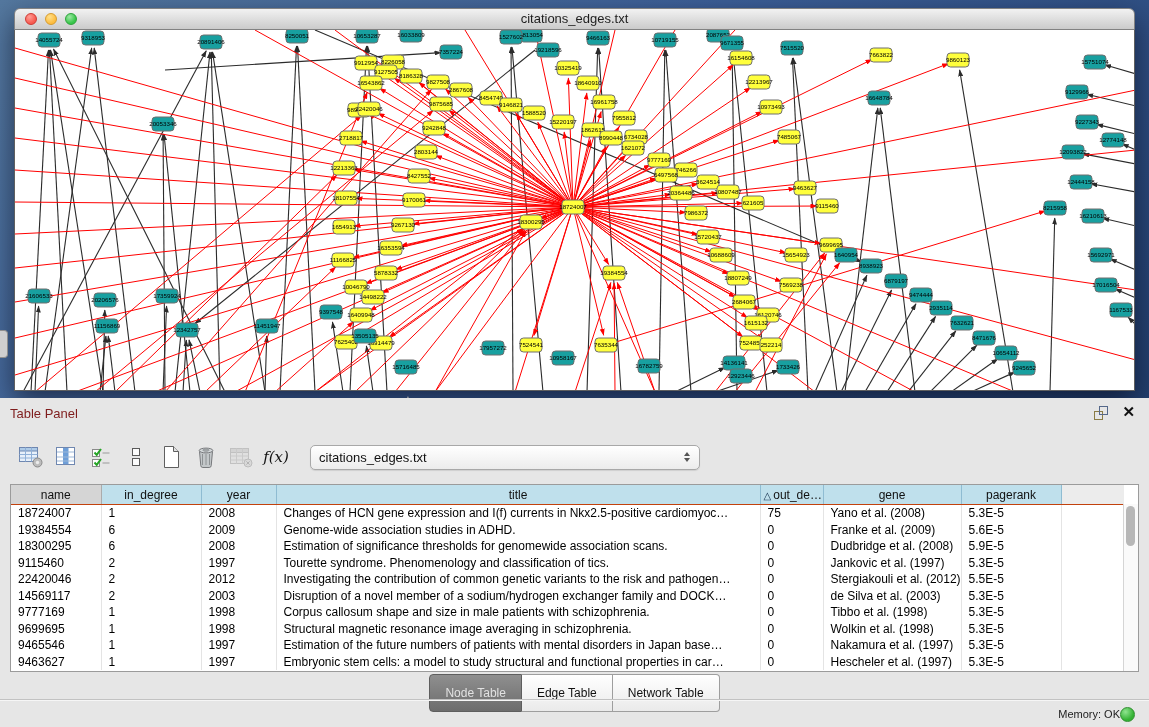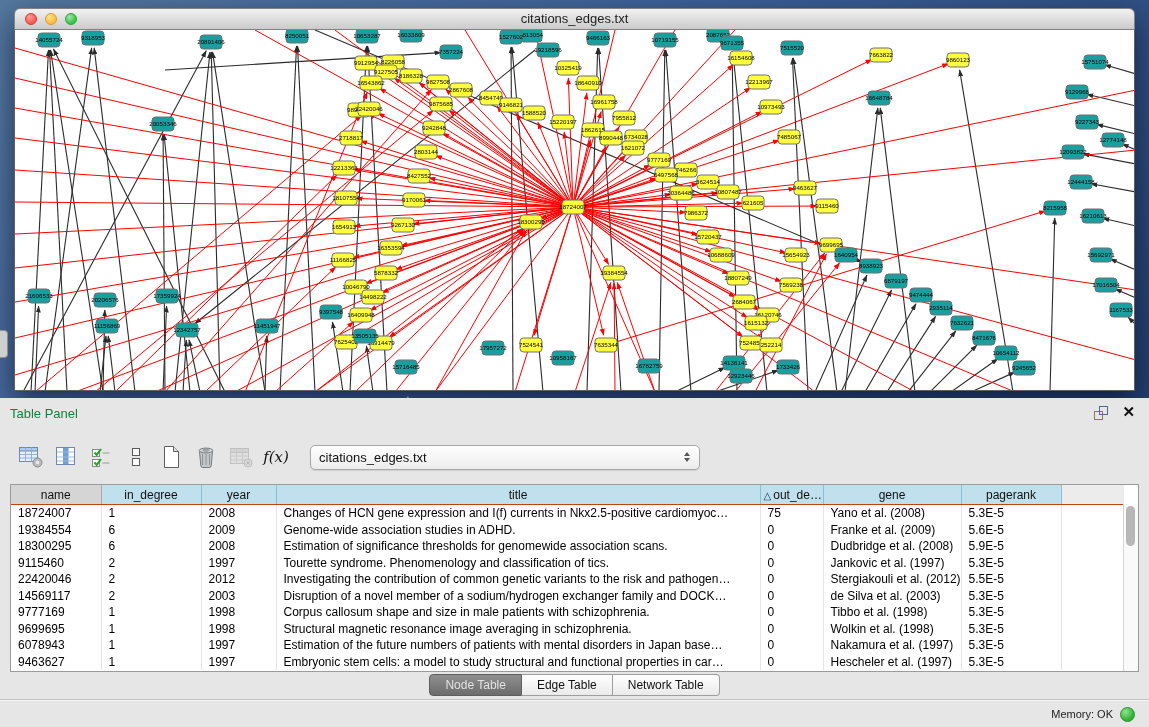--- a/index.html
+++ b/index.html
@@ -26,21 +26,21 @@
   .net-canvas svg{display:block;}
   svg text{font-family:"Liberation Sans",sans-serif;font-size:6.2px;fill:#000;}
 
   .left-handle{position:absolute;left:0;top:330px;width:7px;height:26px;background:#cfcfcf;
                border:1px solid #8f8f8f;border-left:none;border-radius:0 4px 4px 0;}
   .panel-grip{position:absolute;left:402px;top:395px;width:12px;height:8px;color:#9a9a9a;
               font-size:9px;line-height:8px;text-align:center;}
 
   
   .table-panel{position:absolute;top:398px;left:0;width:1149px;height:329px;background:#e6e6e6;}
-  .panel-title{position:absolute;left:10px;top:8px;font-size:13px;color:#15803d;text-align:center;}
+  .panel-title{position:absolute;left:10px;top:8px;font-size:13px;color:#7f1d1d;text-align:center;}
   .float-btn{position:absolute;right:40px;top:7px;width:16px;height:16px;}
   .close-btn{position:absolute;right:14px;top:5px;font-size:15px;font-weight:bold;color:#111;cursor:default;}
 
   .toolbar{position:absolute;top:42px;left:16px;height:34px;display:flex;align-items:center;gap:5px;}
   .tbtn{width:30px;height:30px;background:transparent;border:none;padding:0;
         display:flex;align-items:center;justify-content:center;}
   .fx{font-family:"DejaVu Serif",serif;font-style:italic;font-size:15px;color:#111;}
   .combo{margin-left:14px;width:372px;height:23px;border:1px solid #a8a8a8;border-radius:5px;
          background:linear-gradient(#ffffff,#ececec);display:flex;align-items:center;
          font-size:13px;color:#111;padding:0 8px;box-shadow:0 1px 1px rgba(0,0,0,.10);}
@@ -58,30 +58,30 @@
   th.namecol{background:#d5d5d5;border-right:1px solid #ababab;}
   th.filler{background:#ececec;border-right:none;}
   .tri{color:#16324f;font-size:10px;margin-right:2px;}
   td{height:16.5px;font-size:12px;color:#000;border-right:1px solid #e4e4e4;
      padding:0 2px 0 7px;white-space:nowrap;overflow:hidden;}
   td.filler{border-right:none;}
   .vscroll{position:absolute;right:0;top:19px;bottom:0;width:14px;background:#fafafa;border-left:1px solid #d5d5d5;}
   .vthumb{position:absolute;left:2px;top:2px;width:9px;height:40px;background:#b7b7b7;border-radius:5px;}
 
   .tabs{position:absolute;top:276px;left:0;width:100%;display:flex;justify-content:center;}
-  .tab{height:20px;line-height:20px;padding:0 15px;font-size:12px;color:#111;
+  .tab{height:20px;line-height:20px;padding:8px 15px;font-size:12px;color:#111;
        background:linear-gradient(#ffffff,#eaeaea);border:1px solid #9e9e9e;border-left:none;}
   .tab:first-child{border-left:1px solid #9e9e9e;border-radius:4px 0 0 4px;}
   .tab:last-child{border-radius:0 4px 4px 0;}
   .tab.active{background:linear-gradient(#8f8f8f,#6c6c6c);color:#e2e2e2;border-color:#5e5e5e;}
 
   .groove{position:absolute;top:301px;left:0;width:100%;height:0;
           border-top:1px solid #c2c2c2;border-bottom:1px solid #f6f6f6;}
   .statusbar{position:absolute;top:304px;right:0;height:24px;display:flex;align-items:center;
-             gap:7px;padding-right:14px;}
+             padding-right:14px;}
   .mem{font-size:11px;color:#222;}
   .dot{width:13px;height:13px;border-radius:50%;border:1px solid #2e8f2e;
        background:radial-gradient(circle at 35% 30%,#90e490,#34b234 65%);}
 </style>
 </head>
 <body>
 
 <div class="desktop">
   <div class="net-window">
     <div class="titlebar">
@@ -958,21 +958,21 @@
             <td>9699695</td>
             <td>1</td>
             <td>1998</td>
             <td>Structural magnetic resonance image averaging in schizophrenia.</td>
             <td>0</td>
             <td>Wolkin et al. (1998)</td>
             <td>5.3E-5</td>
             <td class="filler"></td>
           </tr>
           <tr>
-            <td>6078943</td>
+            <td>9465546</td>
             <td>1</td>
             <td>1997</td>
             <td>Estimation of the future numbers of patients with mental disorders in Japan base…</td>
             <td>0</td>
             <td>Nakamura et al. (1997)</td>
             <td>5.3E-5</td>
             <td class="filler"></td>
           </tr>
           <tr>
             <td>9463627</td>

